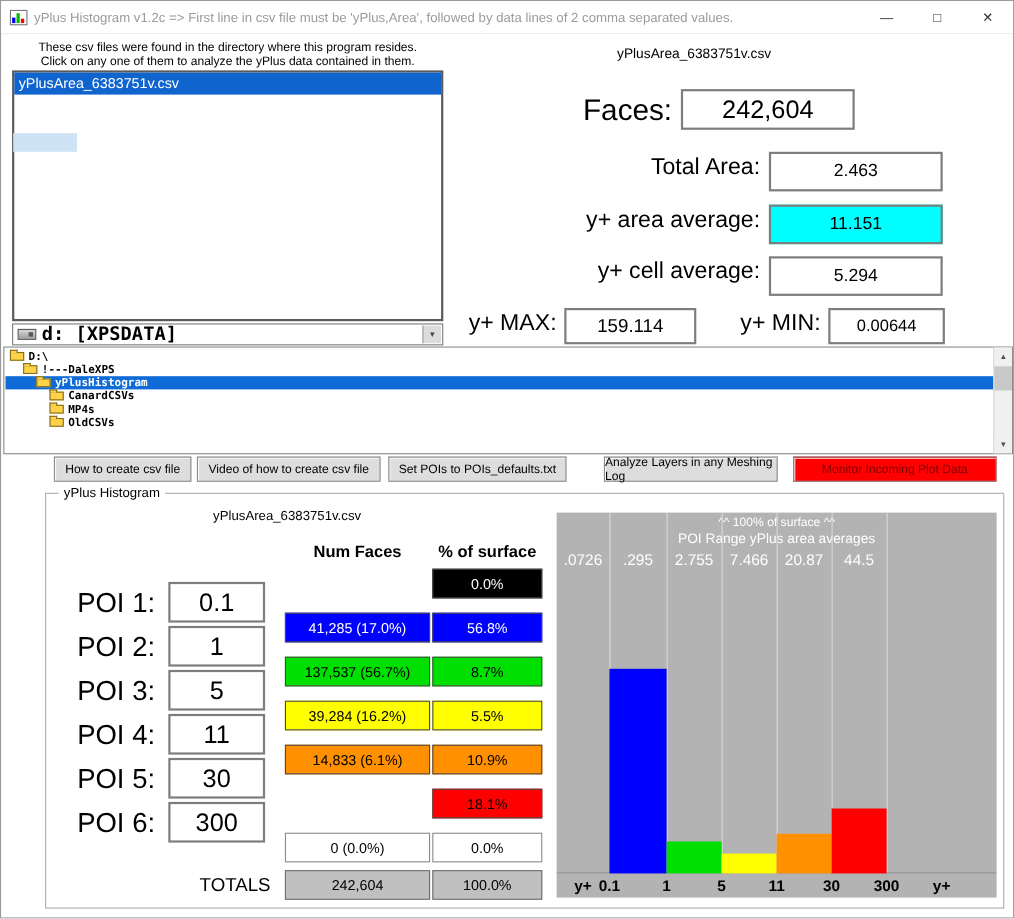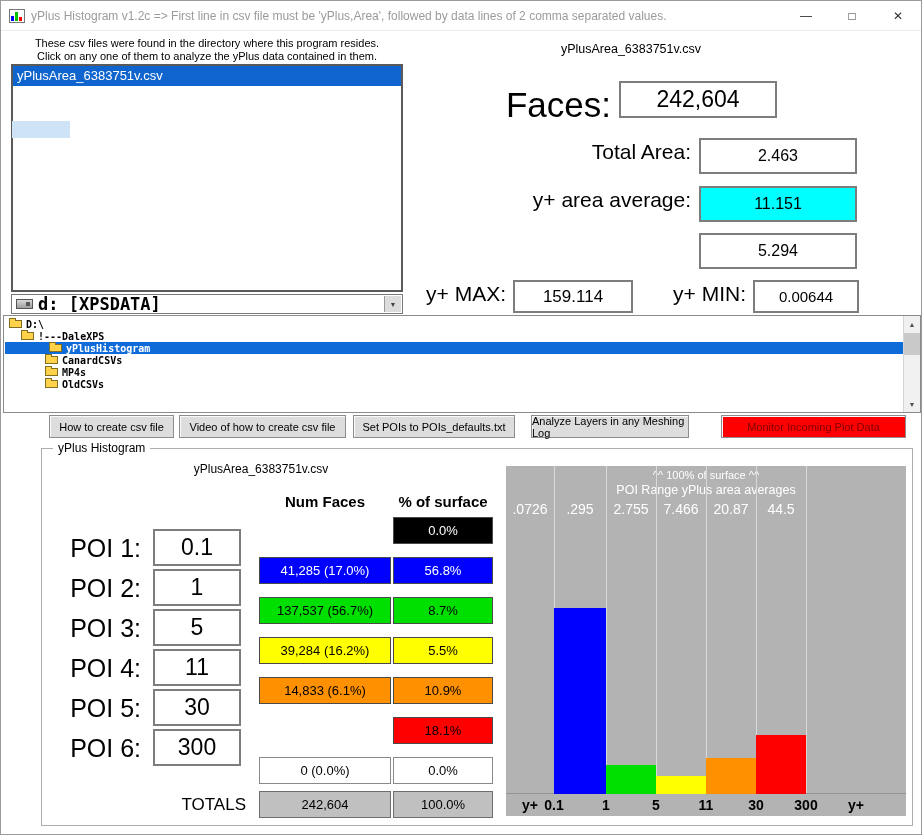--- a/index.html
+++ b/index.html
@@ -98,48 +98,49 @@
   <div id="stray-highlight"></div>
 
   <div id="drive-combo">
     <span class="drive-icon"></span>
     <span class="drive-text">d:  [XPSDATA]</span>
     <span class="combo-arrow">▼</span>
   </div>
 
   <div id="summary-filename">yPlusArea_6383751v.csv</div>
 
-  <div class="big-lbl" style="left:430px;top:84px;width:180px;font-size:35px;">Faces:</div>
+  <div class="big-lbl" style="left:430px;top:84px;width:180px;font-size:27px;">Faces:</div>
   <div class="val-box" style="left:618px;top:80px;width:158px;height:37px;font-size:23px;">242,604</div>
 
   <div class="big-lbl" style="left:440px;top:139px;width:250px;">Total Area:</div>
   <div class="val-box" style="left:698px;top:137px;width:158px;height:36px;">2.463</div>
 
   <div class="big-lbl" style="left:440px;top:187px;width:250px;">y+ area average:</div>
   <div class="val-box" style="left: 698px; top: 185px; width: 158px; height: 36px; background: rgb(0, 255, 255);">11.151</div>
 
+  <div class="big-lbl" style="left:440px;top:234px;width:250px;">y+ cell average:</div>
   <div class="val-box" style="left:698px;top:232px;width:158px;height:36px;">5.294</div>
 
   <div class="big-lbl" style="left:400px;top:281px;width:105px;">y+ MAX:</div>
   <div class="val-box" style="left:512px;top:279px;width:120px;height:33px;font-size:17px;">159.114</div>
   <div class="big-lbl" style="left:640px;top:281px;width:105px;">y+ MIN:</div>
   <div class="val-box" style="left:752px;top:279px;width:106px;height:33px;font-size:15px;">0.00644</div>
 
   <div id="dir-tree">
     <div class="tree-row" style="top:2px;">
         <span style="width:4px"></span>
         <span class="folder"></span>
         <span>D:\</span>
       </div>
     <div class="tree-row" style="top:14px;">
         <span style="width:16px"></span>
         <span class="folder"></span>
         <span>!---DaleXPS</span>
       </div>
-    <div class="tree-row sel" style="top:26px;padding-left:16px;">
+    <div class="tree-row sel" style="top:26px;">
         <span style="width:28px"></span>
         <span class="folder"></span>
         <span>yPlusHistogram</span>
       </div>
     <div class="tree-row" style="top:38px;">
         <span style="width:40px"></span>
         <span class="folder"></span>
         <span>CanardCSVs</span>
       </div>
     <div class="tree-row" style="top:50px;">
@@ -155,21 +156,21 @@
     <div class="vscroll">
       <span class="scroll-btn" style="top:0;">▲</span>
       <span class="scroll-thumb"></span>
       <span class="scroll-btn" style="bottom:0;">▼</span>
     </div>
   </div>
 
   <div class="btn" style="left:48px;width:125px;">How to create csv file</div>
   <div class="btn" style="left:178px;width:167px;">Video of how to create csv file</div>
   <div class="btn" style="left:352px;width:162px;">Set POIs to POIs_defaults.txt</div>
-  <div class="btn" style="left:530px;width:158px;">Analyze Layers in any Meshing Log</div>
+  <div class="btn" style="left:548px;width:158px;">Analyze Layers in any Meshing Log</div>
   <div class="btn" style="left: 720px; width: 185px; background: rgb(255, 0, 0); color: rgb(127, 0, 0);">Monitor Incoming Plot Data</div>
 
   <div id="groupbox"></div>
   <div id="groupbox-title">yPlus Histogram</div>
   <div id="hist-filename">yPlusArea_6383751v.csv</div>
 
   <div class="col-hdr" style="left:258px;width:132px;">Num Faces</div>
   <div class="col-hdr" style="left:392px;width:100px;">% of surface</div>
 
   <div class="poi-lbl" style="top:532px;">POI 1:</div>

